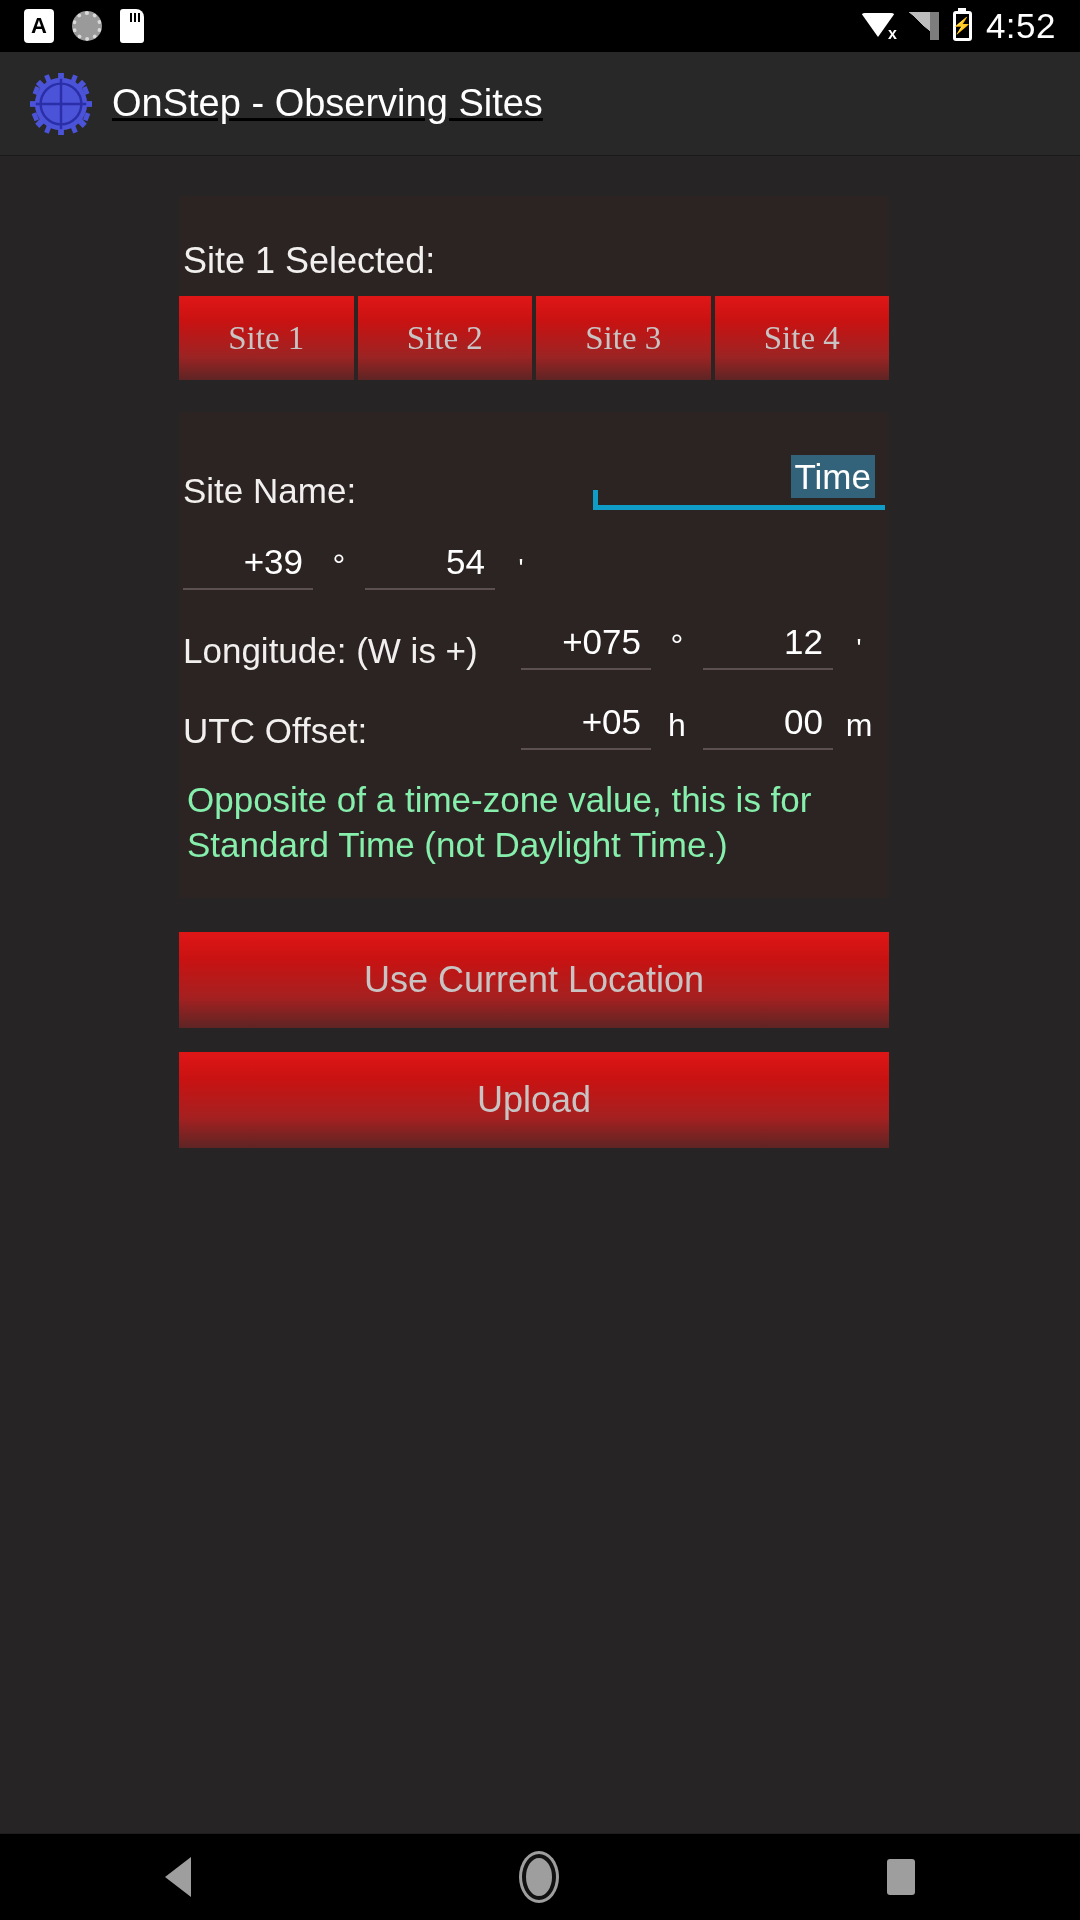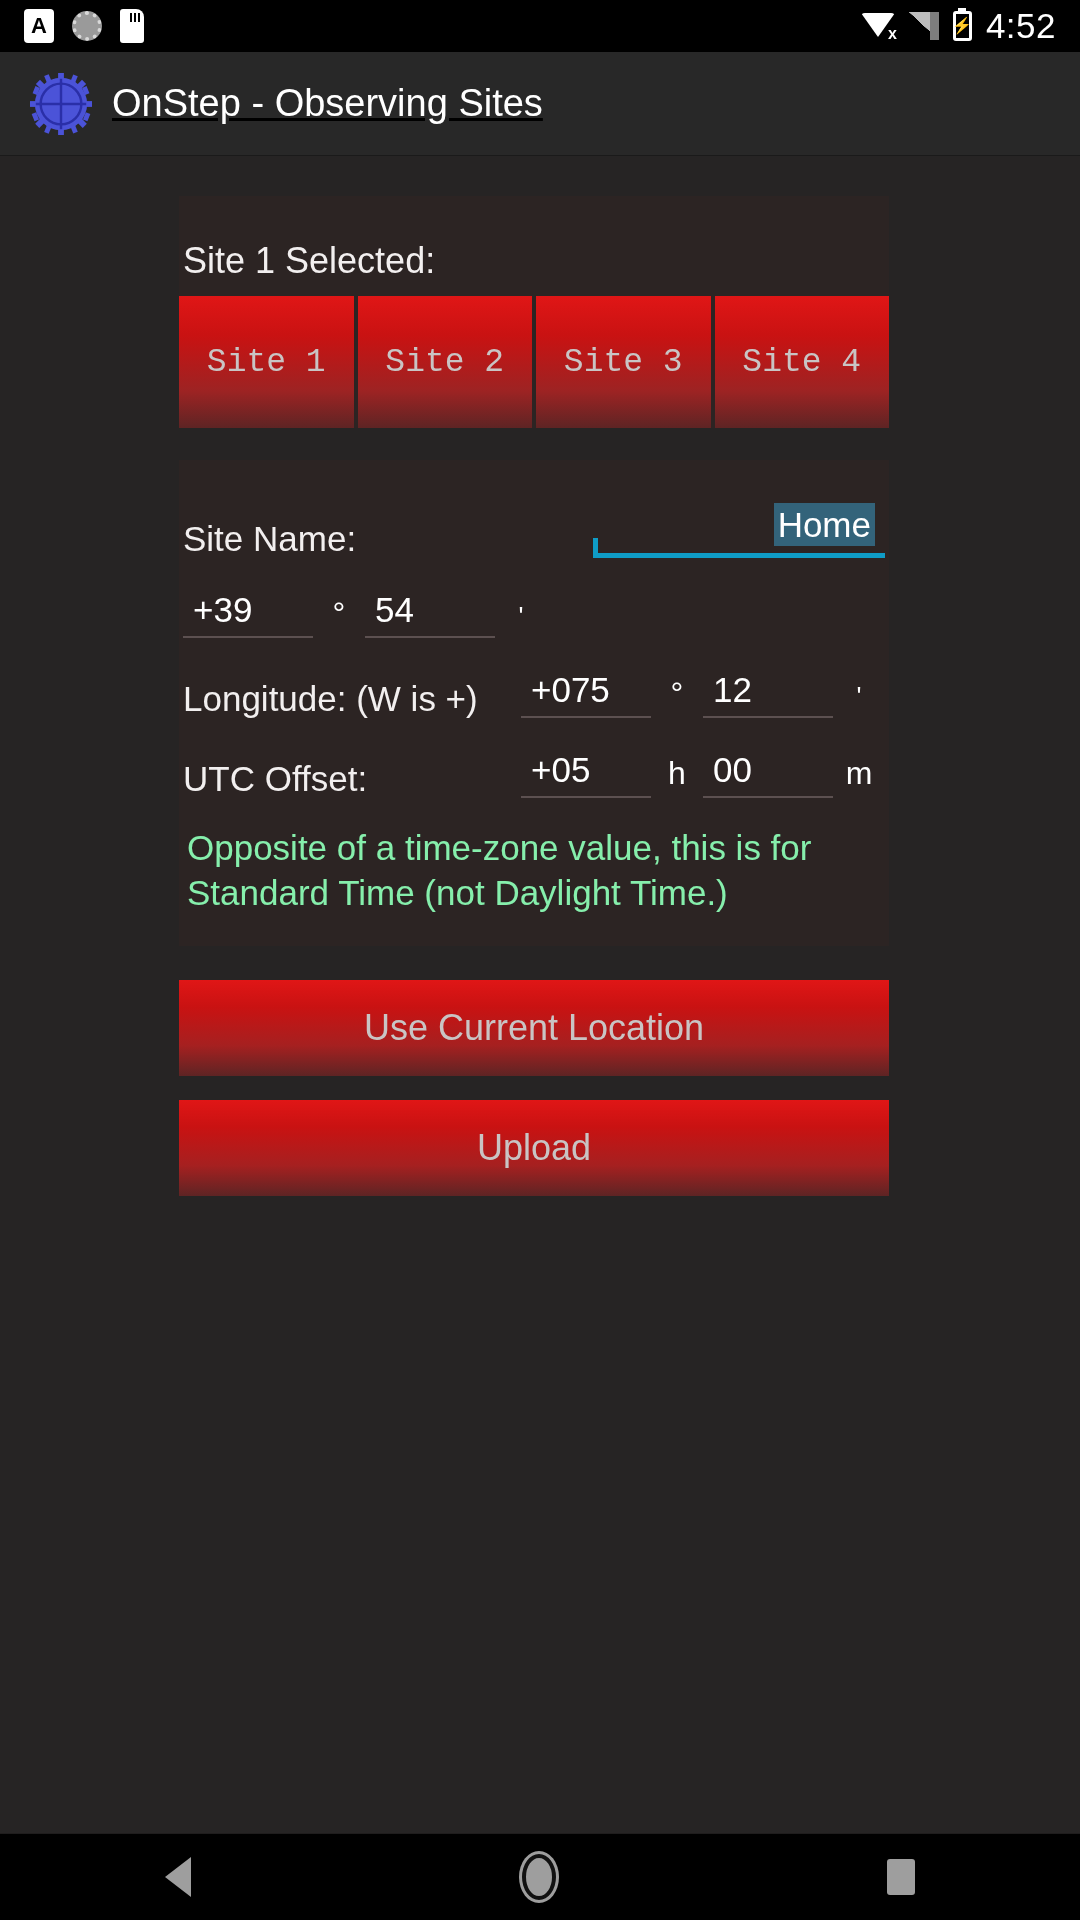--- a/index.html
+++ b/index.html
@@ -154,25 +154,25 @@
   }
 
   
   .site-row { display: flex; gap: 4px; }
   .btn-red {
     flex: 1 1 0;
     background: linear-gradient(to bottom, #e01616 0%, #c91212 30%, #9d2323 72%, #5e2424 100%);
     color: #c9c4c4;
     font-size: 33px;
     border: none;
-    height: 132px;
+    height: 84px;
     display: flex;
     align-items: center;
     justify-content: center;
-    font-family: Liberation Mono, monospace;
+    font-family: Liberation Serif, serif;
   }
 
   
   .panel-form {
     margin-top: 32px;
     padding: 24px 4px 30px 4px;
   }
   .form-row {
     display: flex;
     align-items: flex-end;
@@ -183,20 +183,21 @@
     color: #f2efef;
     font-size: 35px;
     flex: 1 1 auto;
     white-space: nowrap;
     line-height: 1.1;
   }
   .field {
     border-bottom: 2px solid #5c5050;
     color: #ffffff;
     font-size: 35px;
+    text-align: right;
     padding: 0 10px 6px 10px;
     min-width: 130px;
   }
   .field-name {
     border-bottom: 5px solid #0f9cc6;
     position: relative;
     min-width: 292px;
     padding-bottom: 8px;
     text-align: right;
   }
@@ -337,21 +338,21 @@
       <button class="btn-red">Site 3</button>
       <button class="btn-red">Site 4</button>
     </div>
   </div>
 
   <div class="panel panel-form">
 
     <div class="form-row">
       <div class="form-label">Site Name:</div>
       <div class="field field-name">
-        <span class="sel">Home</span>
+        <span class="sel">Time</span>
       </div>
     </div>
 
     <div class="form-row">
       <div class="field">+39</div>
       <div class="unit">°</div>
       <div class="field">54</div>
       <div class="unit unit-small">'</div>
     </div>
 

